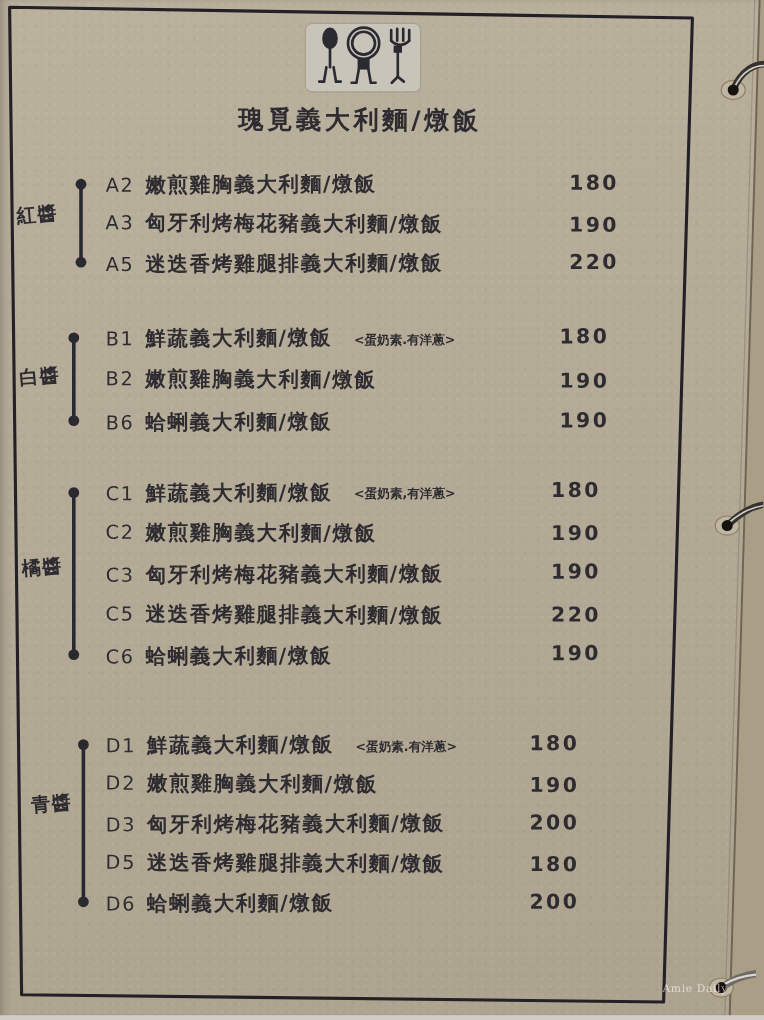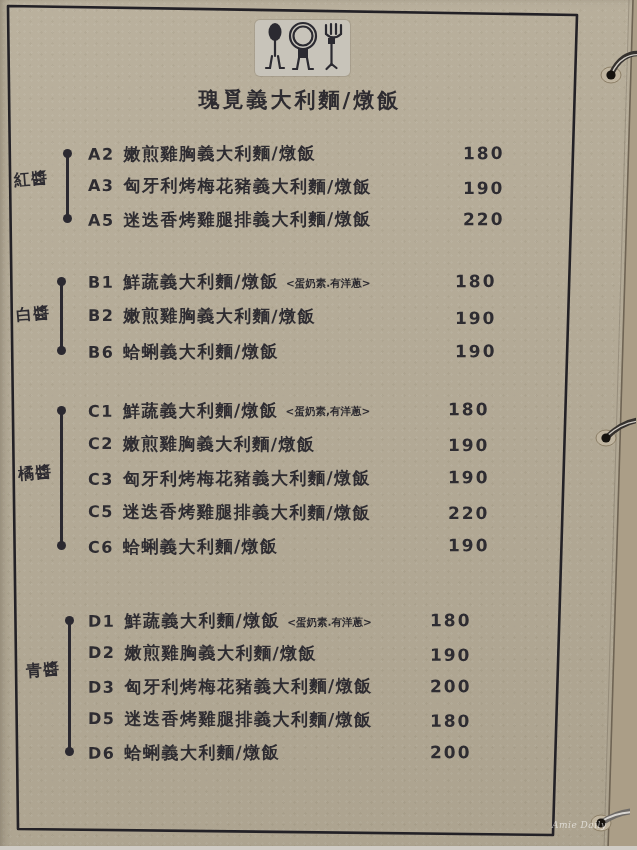--- a/index.html
+++ b/index.html
@@ -33,24 +33,24 @@
   .title{
     position:absolute;left:150px;top:86px;width:300px;
     font-size:21px;font-weight:bold;letter-spacing:3px;text-align:center;
     transform:rotate(0.3deg);white-space:nowrap;
   }
 
   
   .sec{position:absolute;left:0;width:560px;}
   .rows{position:relative;}
   .row{position:relative;display:flex;align-items:center;padding-left:88px;}
-  .row .code{font-size:16px;font-weight:bold;letter-spacing:1.5px;margin-right:9px;}
+  .row .code{font-size:16px;font-weight:normal;letter-spacing:1.5px;margin-right:9px;}
   .row .name{font-size:17px;font-weight:bold;letter-spacing:1.5px;white-space:nowrap;}
-  .row .note{font-size:10.5px;font-weight:bold;margin-left:7px;letter-spacing:0;white-space:nowrap;transform:translateY(2px);}
-  .row .price{position:absolute;width:64px;font-size:17px;font-weight:bold;letter-spacing:2px;}
+  .row .note{font-size:10.5px;font-weight:bold;margin-left:18px;letter-spacing:0;white-space:nowrap;transform:translateY(2px);}
+  .row .price{position:absolute;width:64px;text-align:center;font-size:17px;font-weight:bold;letter-spacing:2px;}
   .row:nth-child(odd){transform:rotate(-0.25deg);}
   .row:nth-child(even){transform:rotate(0.3deg);}
 
   .sauce{
     position:absolute;font-size:16px;font-weight:bold;letter-spacing:1px;
     transform:rotate(-5deg);white-space:nowrap;
   }
   .section-line{position:absolute;width:2.5px;background:#2b2930;border-radius:2px;}
   .section-line::before,.section-line::after{
     content:"";position:absolute;left:-3.4px;width:9px;height:9px;border-radius:50%;background:#2b2930;
@@ -71,21 +71,21 @@
   .ring{position:absolute;width:50px;height:56px;}
   .ring svg{width:100%;height:100%;}
   .ring-top{left:590px;top:44px;}
   .ring-mid{left:586px;top:408px;}
   .ring-bot{left:580px;top:792px;}
 
   .bottom-band{position:absolute;left:0;bottom:0;width:637px;height:4px;background:#d0ccc5;}
 
   .watermark{
     position:absolute;left:552px;top:820px;width:80px;
-    font-family:"DejaVu Serif","Liberation Serif",serif;font-style:italic;
+    font-family:"DejaVu Serif","Liberation Serif",serif;
     font-size:9px;color:rgba(255,255,255,0.6);letter-spacing:0.5px;
   }
 </style>
 </head>
 <body>
 
 <div id="page">
 
   <svg class="overlay" viewBox="0 0 637 850">
     <polygon points="8,6 577,15 553,835 18,829" fill="none" stroke="#232126" stroke-width="2.6" stroke-linejoin="round"></polygon>

